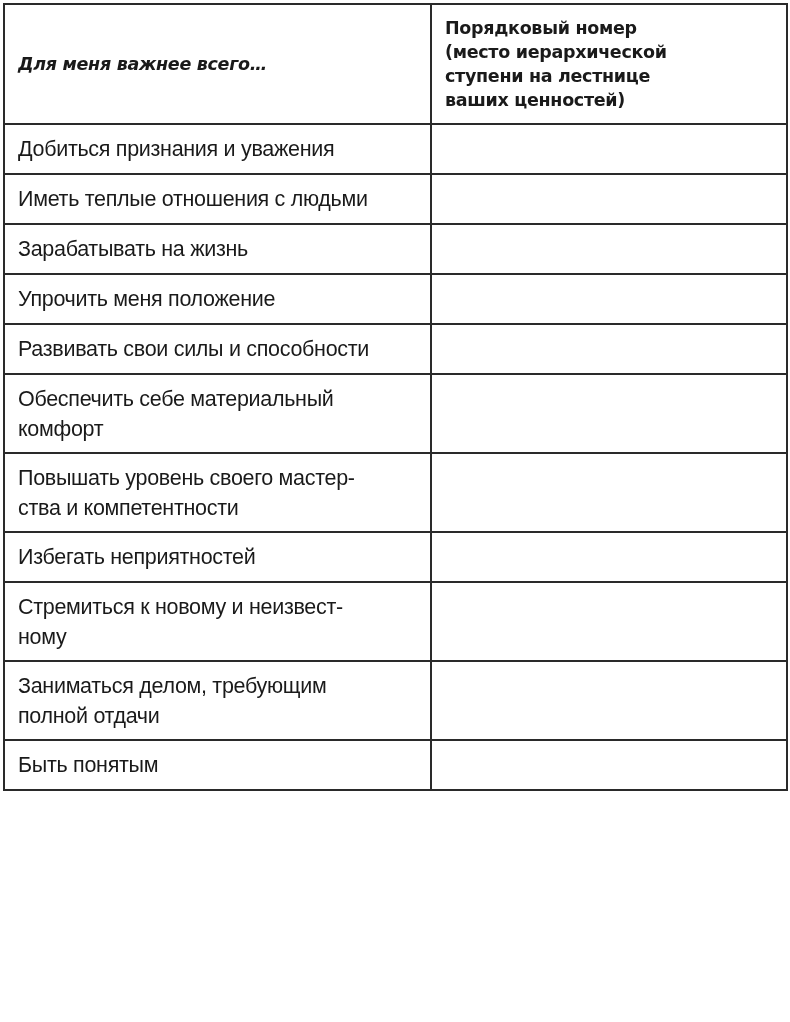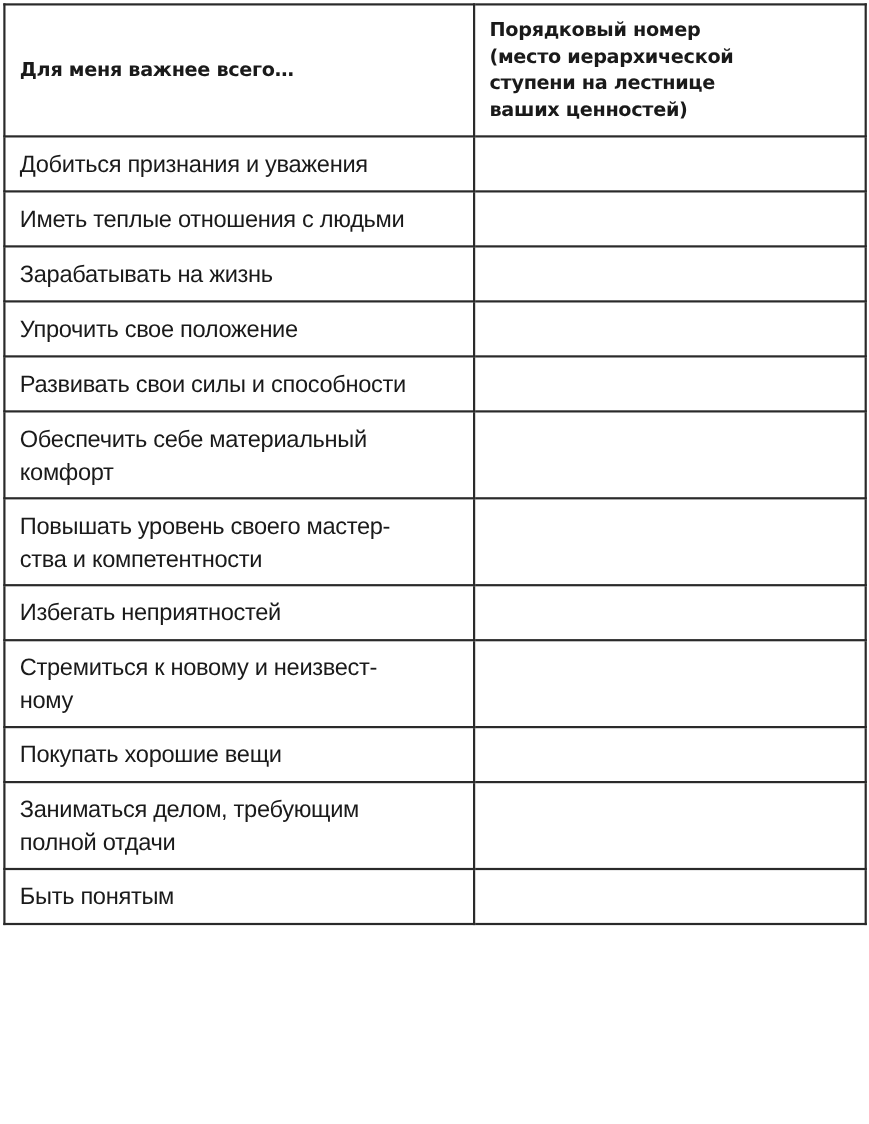--- a/index.html
+++ b/index.html
@@ -15,21 +15,21 @@
       text-align: left;
       padding: 0 12px 0 13px;
     }
     col.c1 { width: 427px; }
     col.c2 { width: 356px; }
     th {
       font-family: "DejaVu Sans", sans-serif;
       font-weight: bold; font-size: 17.5px; line-height: 24px;
       letter-spacing: -0.3px;
     }
-    th.h1 { padding-top: 8px; }
+    th.h1 { padding-top: 8px; font-style: italic; }
     th.h2 { padding-top: 2px; padding-bottom: 4px; }
     tr.head { height: 120px; }
     td.item {
       font-family: "Liberation Sans", sans-serif;
       font-size: 21.5px; line-height: 30px;
       letter-spacing: -0.3px;
       padding-top: 2px; padding-bottom: 3px;
     }
     tr.r1 { height: 50px; margin-top: 37px; }
     tr.r2 { height: 79px; }
@@ -59,21 +59,21 @@
   </tr>
   <tr class="r1">
     <td class="item">Иметь теплые отношения с людьми</td>
     <td class="rank"></td>
   </tr>
   <tr class="r1">
     <td class="item">Зарабатывать на жизнь</td>
     <td class="rank"></td>
   </tr>
   <tr class="r1">
-    <td class="item">Упрочить свое положение</td>
+    <td class="item">Упрочить меня положение</td>
     <td class="rank"></td>
   </tr>
   <tr class="r1">
     <td class="item">Развивать свои силы и способности</td>
     <td class="rank"></td>
   </tr>
   <tr class="r2">
     <td class="item">
       <div>Обеспечить себе материальный</div>
       <div>комфорт</div>
@@ -91,24 +91,20 @@
     <td class="item">Избегать неприятностей</td>
     <td class="rank"></td>
   </tr>
   <tr class="r2">
     <td class="item">
       <div>Стремиться к новому и неизвест-</div>
       <div>ному</div>
     </td>
     <td class="rank"></td>
   </tr>
-  <tr class="r1">
-    <td class="item">Покупать хорошие вещи</td>
-    <td class="rank"></td>
-  </tr>
   <tr class="r2">
     <td class="item">
       <div>Заниматься делом, требующим</div>
       <div>полной отдачи</div>
     </td>
     <td class="rank"></td>
   </tr>
   <tr class="r1">
     <td class="item">Быть понятым</td>
     <td class="rank"></td>

